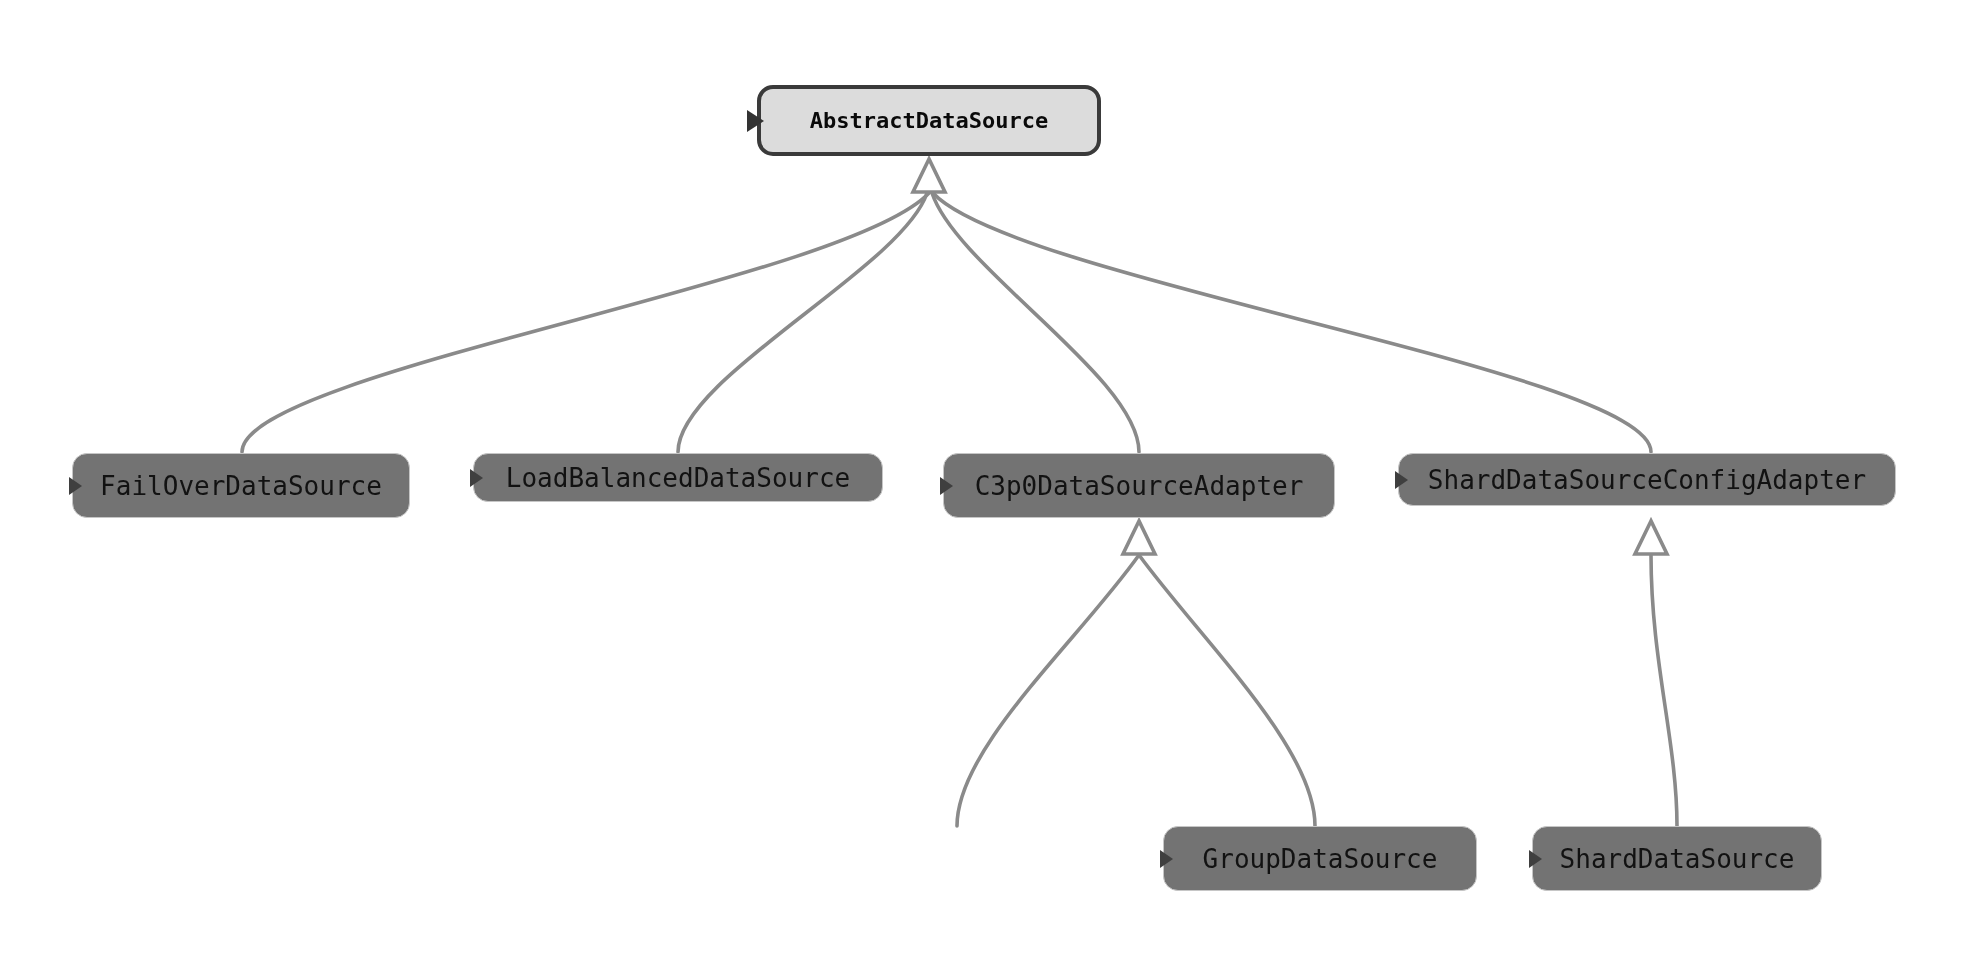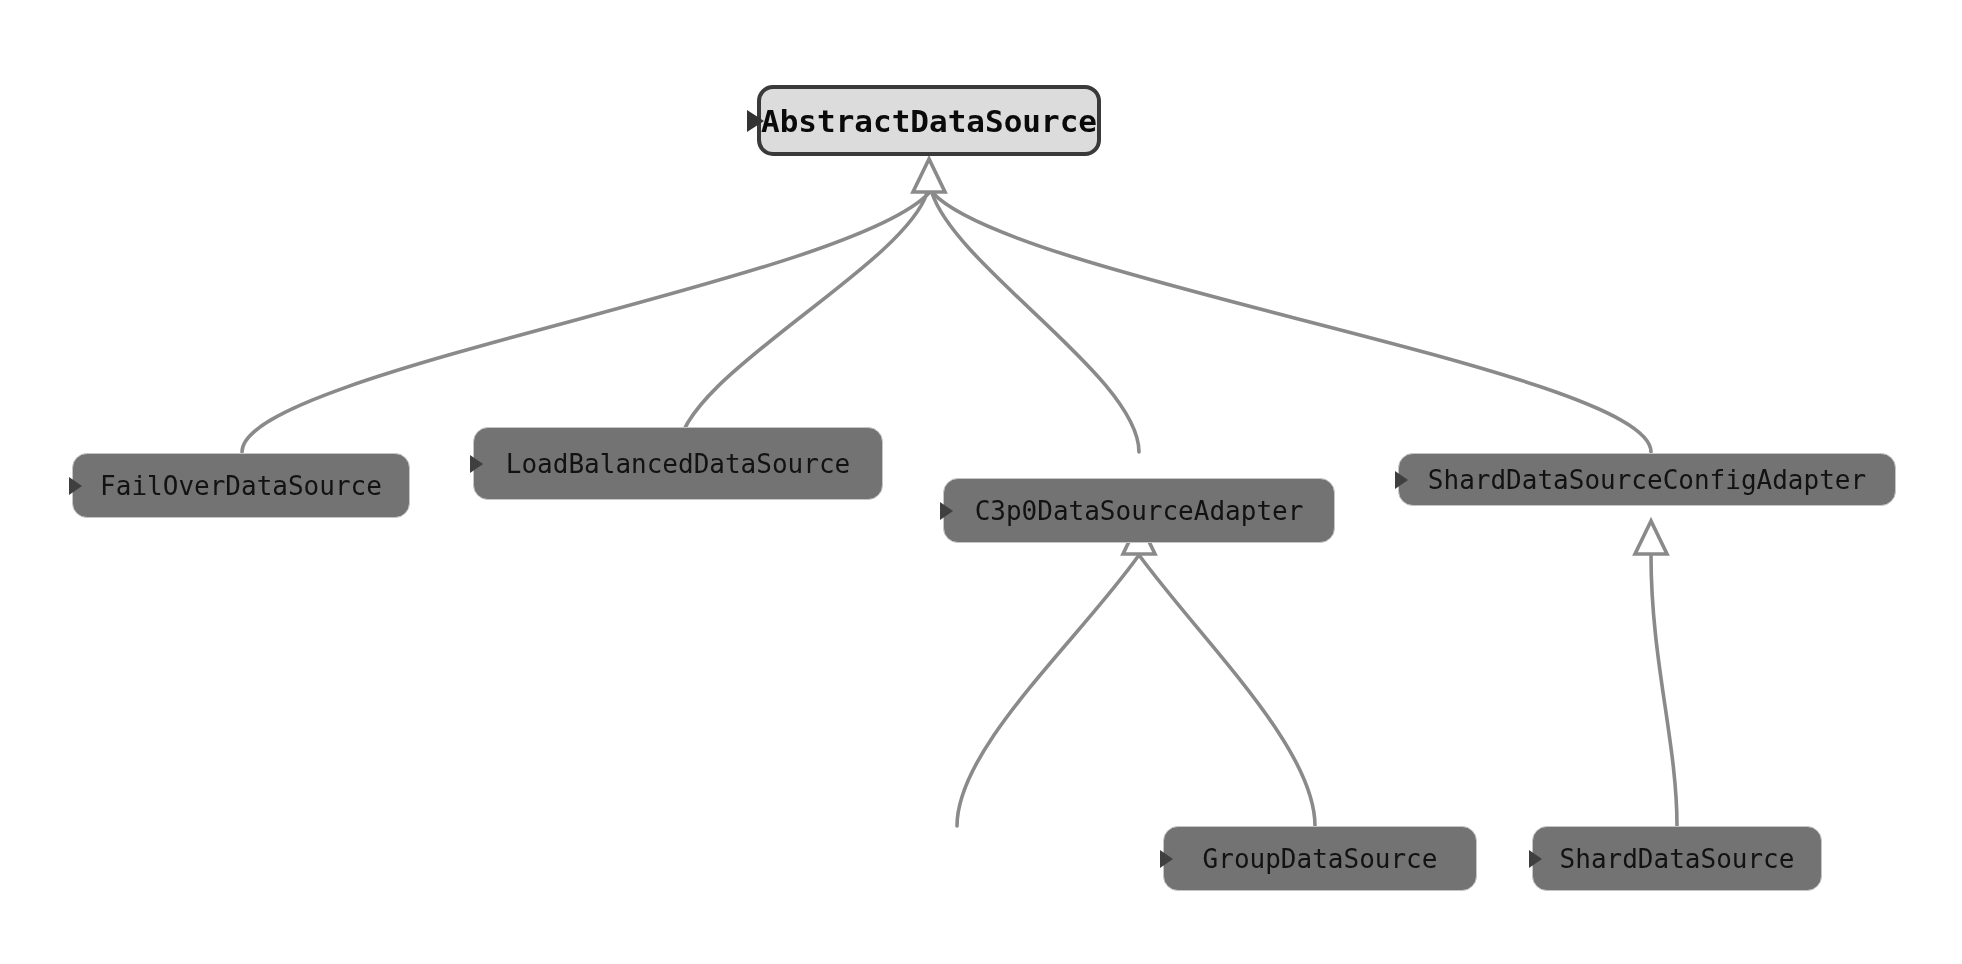--- a/index.html
+++ b/index.html
@@ -46,34 +46,34 @@
     height: 0;
     border-left: 13px solid #3f3f3f;
     border-top: 9px solid transparent;
     border-bottom: 9px solid transparent;
   }
   .node.root {
     background: #dcdcdc;
     border: 4px solid #3a3a3a;
     border-radius: 16px;
     font-weight: bold;
-    font-size: 31px;
+    font-size: 22px;
     color: #0a0a0a;
   }
   .node.root .marker {
     left: -14px;
     border-left: 17px solid #333333;
     border-top: 11px solid transparent;
     border-bottom: 11px solid transparent;
   }
   
   .n-abstract    { left: 757px;  top: 85px;  width: 344px; height: 71px; }
   .n-failover    { left: 72px;   top: 453px; width: 338px; height: 65px; }
-  .n-loadbalanced{ left: 473px;  top: 427px; width: 410px; height: 73px; }
-  .n-c3p0        { left: 943px;  top: 478px; width: 392px; height: 65px; }
+  .n-loadbalanced{ left: 473px;  top: 453px; width: 410px; height: 49px; }
+  .n-c3p0        { left: 943px;  top: 453px; width: 392px; height: 65px; }
   .n-shardconfig { left: 1398px; top: 453px; width: 498px; height: 53px; }
   .n-group       { left: 813px;  top: 826px; width: 288px; height: 65px; }
   .n-single      { left: 1163px; top: 826px; width: 314px; height: 65px; }
   .n-shard       { left: 1532px; top: 826px; width: 290px; height: 65px; }
 </style>
 </head>
 <body>
 
 <div class="canvas">
 

